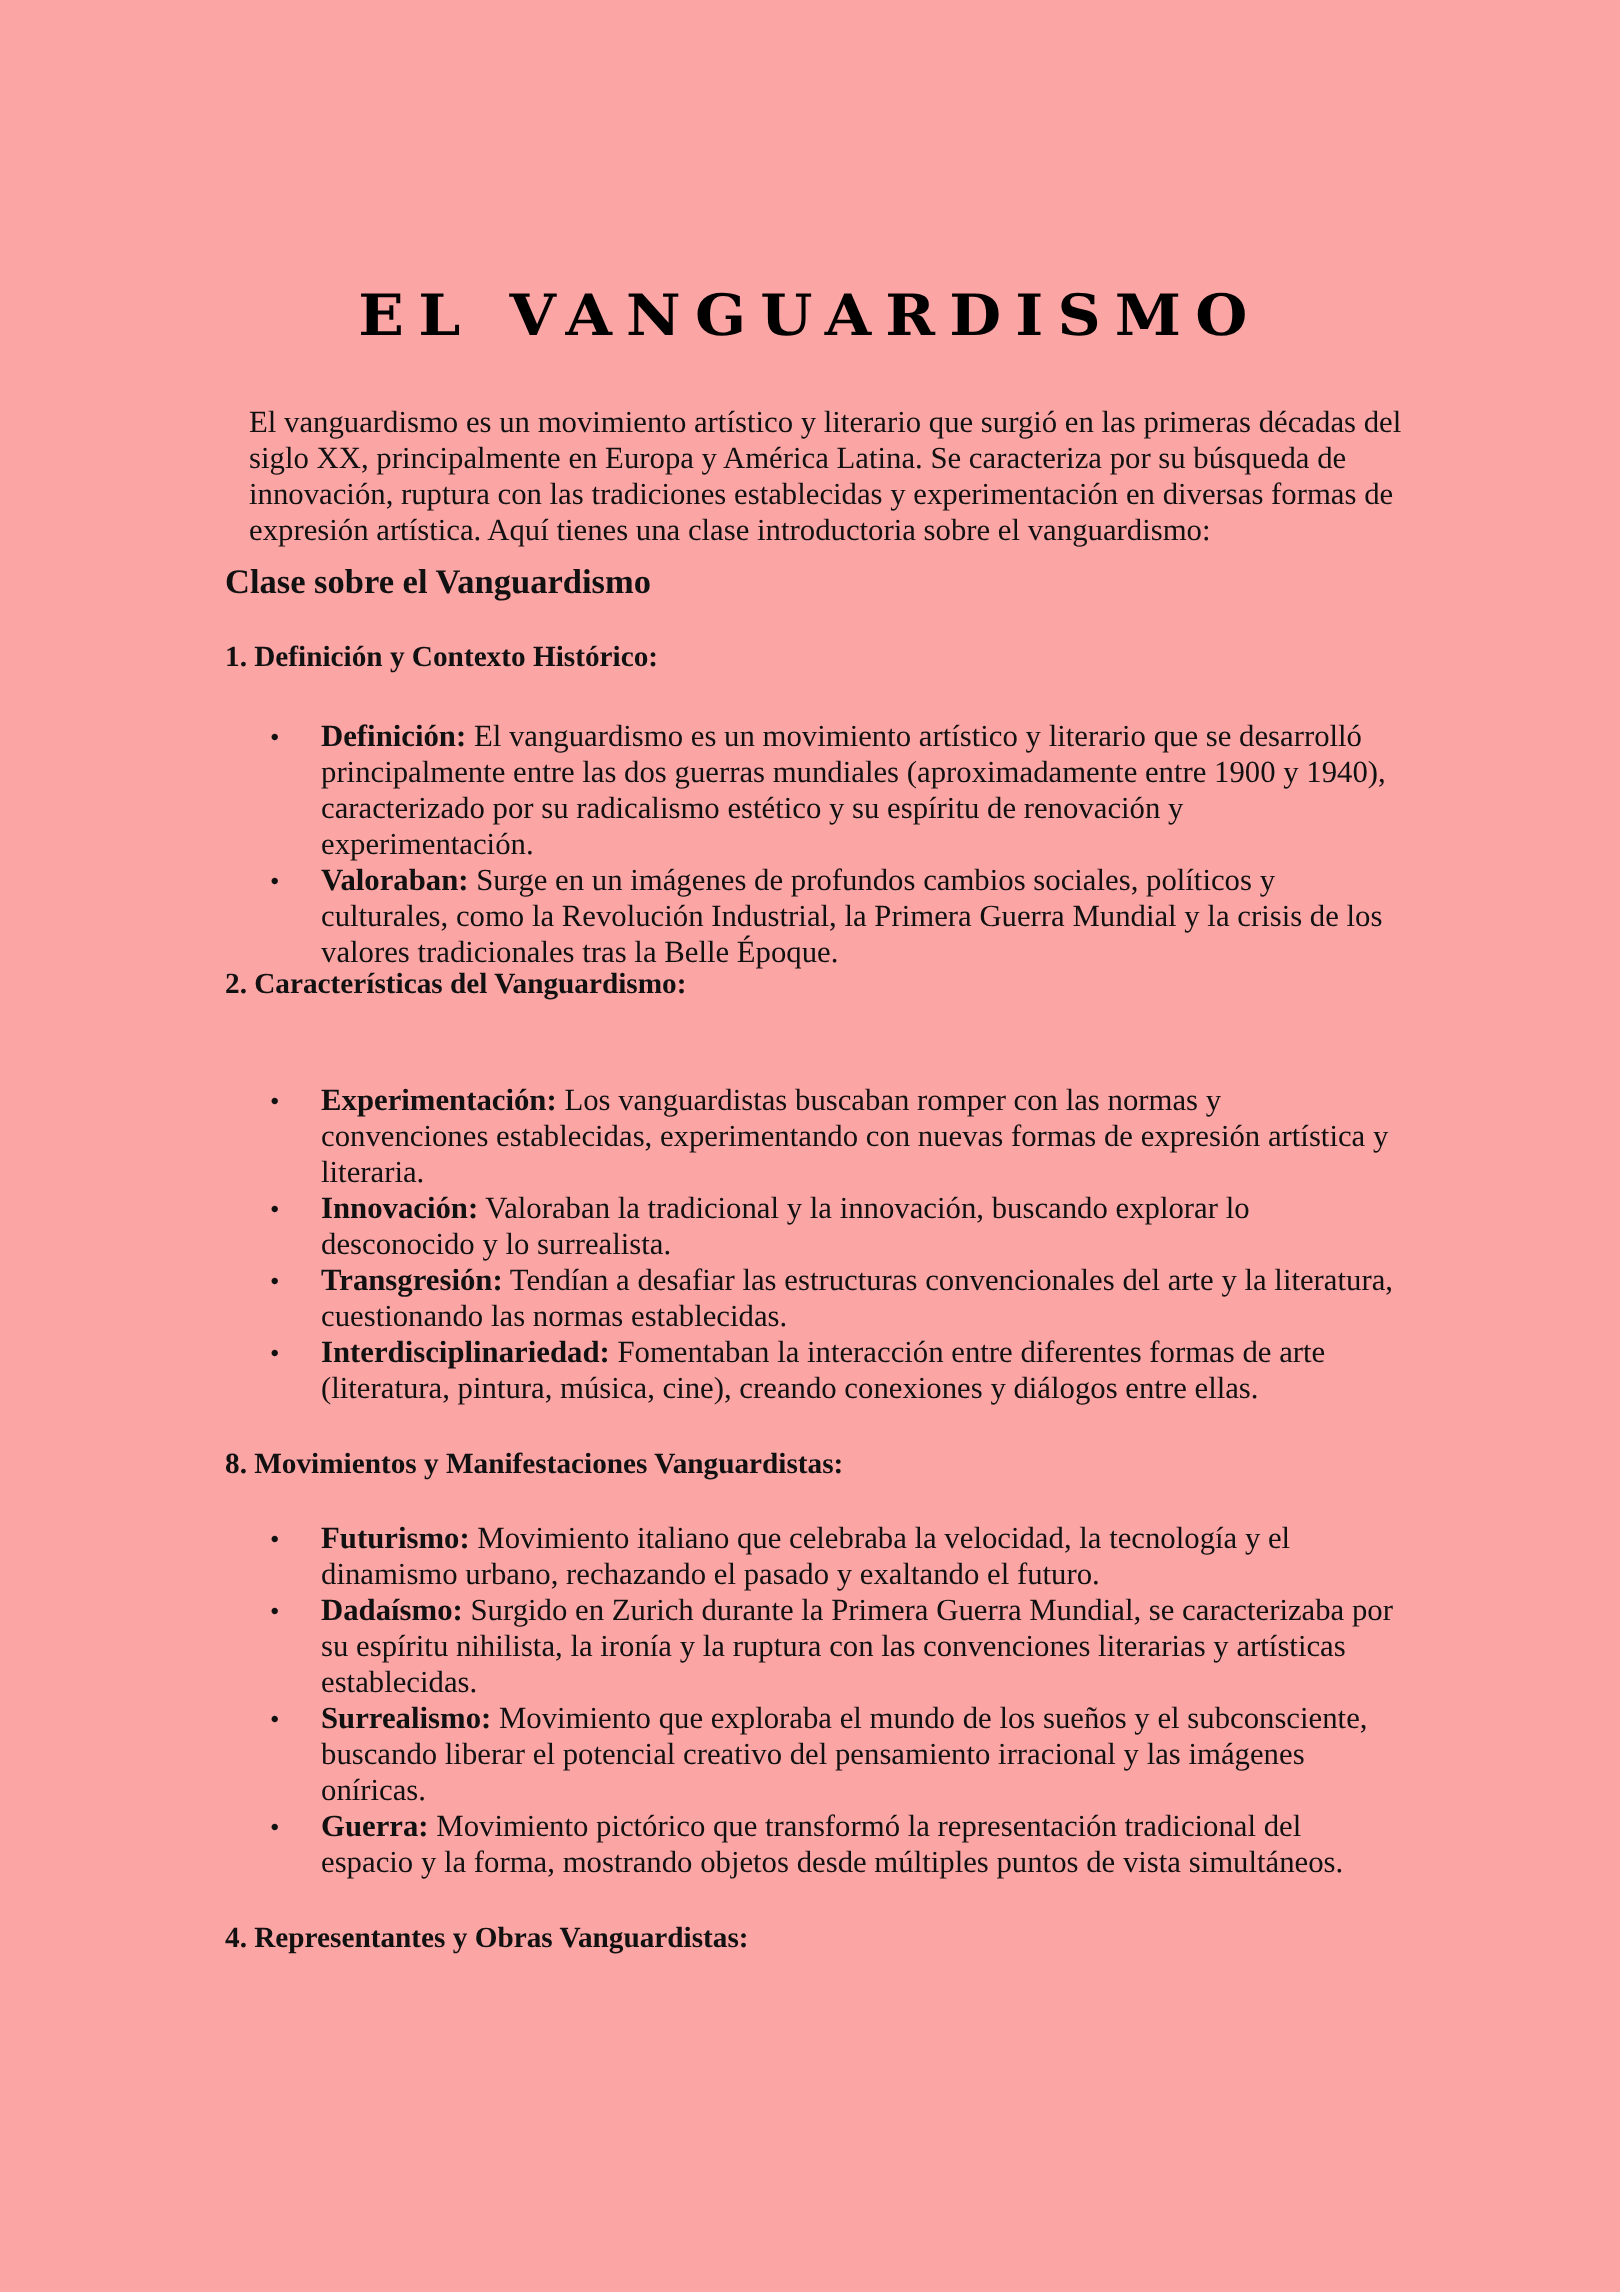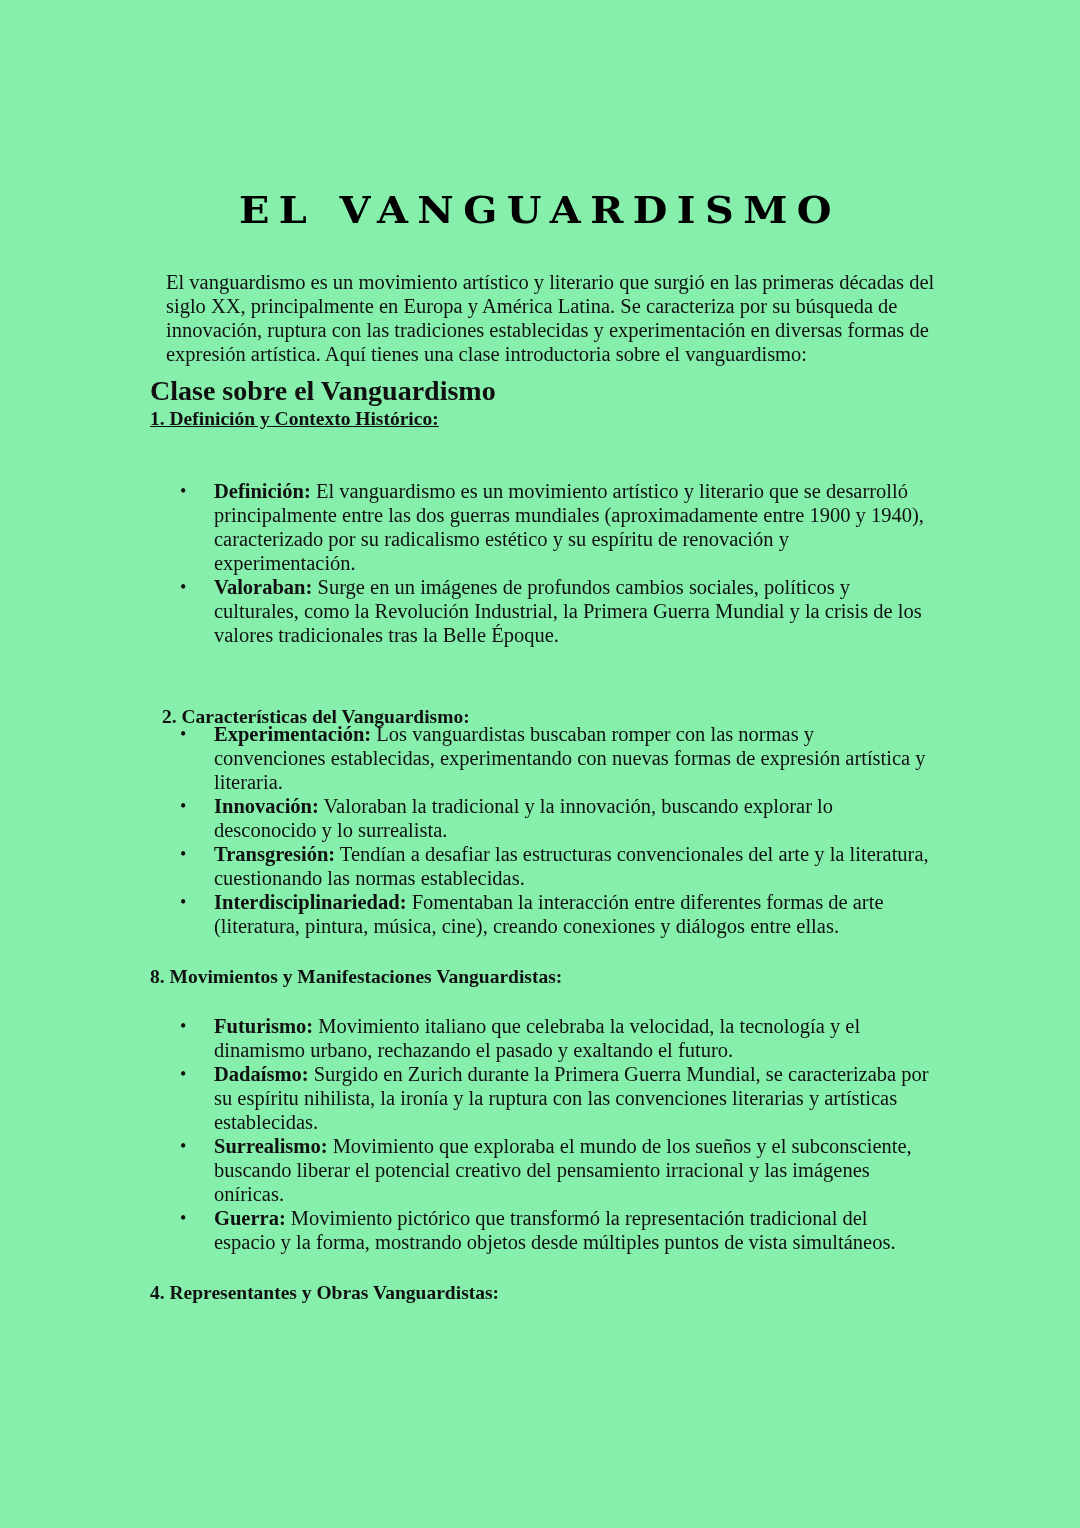--- a/index.html
+++ b/index.html
@@ -1,30 +1,30 @@
 <!DOCTYPE html>
 <html><head>
   <meta charset="utf-8">
   <style>
     html, body { margin: 0; padding: 0; background: #ffffff; }
     body { width: 1080px; height: 1528px; position: relative; overflow: hidden; color: #111; }
-    .page { position: absolute; left: 0; top: 0; width: 1080px; height: 1528px; background: #86efac; }
+    .page { position: absolute; left: 0; top: 0; width: 1080px; height: 1528px; background: #fca5a5; }
     .doc-title {
       position: absolute; left: 0; width: 1080px; top: 186px; text-align: center;
       font-family: "DejaVu Serif", serif; font-weight: 900; font-size: 38px;
       letter-spacing: 9px; color: #000; margin: 0; line-height: 48px;
       transform: scaleX(1.05);
     }
     .body-text {
       font-family: "Liberation Serif", serif; font-size: 20.5px; line-height: 24px; color: #111;
     }
     .intro { position: absolute; left: 150px; top: 254px; width: 780px; margin: 16px; }
     .h2 {
       position: absolute; left: 150px; margin: 0;
-      font-family: "Liberation Serif", serif; font-weight: bold; font-size: 28px; color: #111;
+      font-family: "Liberation Serif", serif; font-weight: bold; font-size: 23px; color: #111;
     }
     .h3 {
       position: absolute; left: 150px; margin: 0;
       font-family: "Liberation Serif", serif; font-weight: bold; font-size: 19.5px; color: #111;
     }
     ul.items { position: absolute; left: 150px; width: 780px; margin: 0; padding: 0; list-style: none; }
     ul.items li { position: relative; padding-left: 64px; margin: 0; }
     ul.items li .bullet {
       position: absolute; left: 30px; top: 0; font-size: 18px;
     }
@@ -34,33 +34,33 @@
 <body>
 
 <div class="page">
 
   <h1 class="doc-title">EL VANGUARDISMO</h1>
 
   <p class="intro body-text">El vanguardismo es un movimiento artístico y literario que surgió en las primeras décadas del siglo XX, principalmente en Europa y América Latina. Se caracteriza por su búsqueda de innovación, ruptura con las tradiciones establecidas y experimentación en diversas formas de expresión artística. Aquí tienes una clase introductoria sobre el vanguardismo:</p>
 
   <h2 class="h2" style="top:375px;">Clase sobre el Vanguardismo</h2>
 
-  <h3 class="h3" style="top:408px;text-decoration:underline;">1. Definición y Contexto Histórico:</h3>
+  <h3 class="h3" style="top:428px;">1. Definición y Contexto Histórico:</h3>
   <ul class="items body-text" style="top:479px;">
     <li>
       <span class="bullet">•</span>
       <b>Definición:</b><span> El vanguardismo es un movimiento artístico y literario que se desarrolló principalmente entre las dos guerras mundiales (aproximadamente entre 1900 y 1940), caracterizado por su radicalismo estético y su espíritu de renovación y experimentación.</span>
     </li>
     <li>
       <span class="bullet">•</span>
       <b>Valoraban:</b><span> Surge en un imágenes de profundos cambios sociales, políticos y culturales, como la Revolución Industrial, la Primera Guerra Mundial y la crisis de los valores tradicionales tras la Belle Époque.</span>
     </li>
   </ul>
 
-  <h3 class="h3" style="top:706px;margin-left:12px;">2. Características del Vanguardismo:</h3>
+  <h3 class="h3" style="top:646px;">2. Características del Vanguardismo:</h3>
   <ul class="items body-text" style="top:722px;">
     <li>
       <span class="bullet">•</span>
       <b>Experimentación:</b><span> Los vanguardistas buscaban romper con las normas y convenciones establecidas, experimentando con nuevas formas de expresión artística y literaria.</span>
     </li>
     <li>
       <span class="bullet">•</span>
       <b>Innovación:</b><span> Valoraban la tradicional y la innovación, buscando explorar lo desconocido y lo surrealista.</span>
     </li>
     <li>

